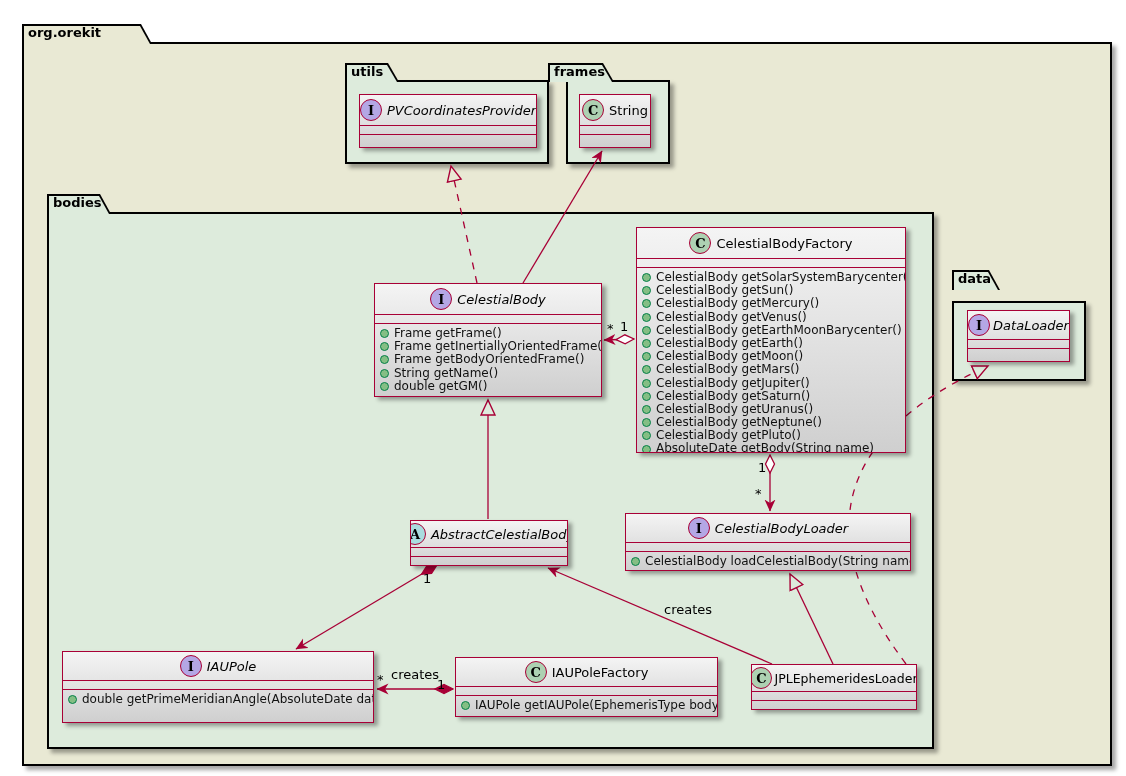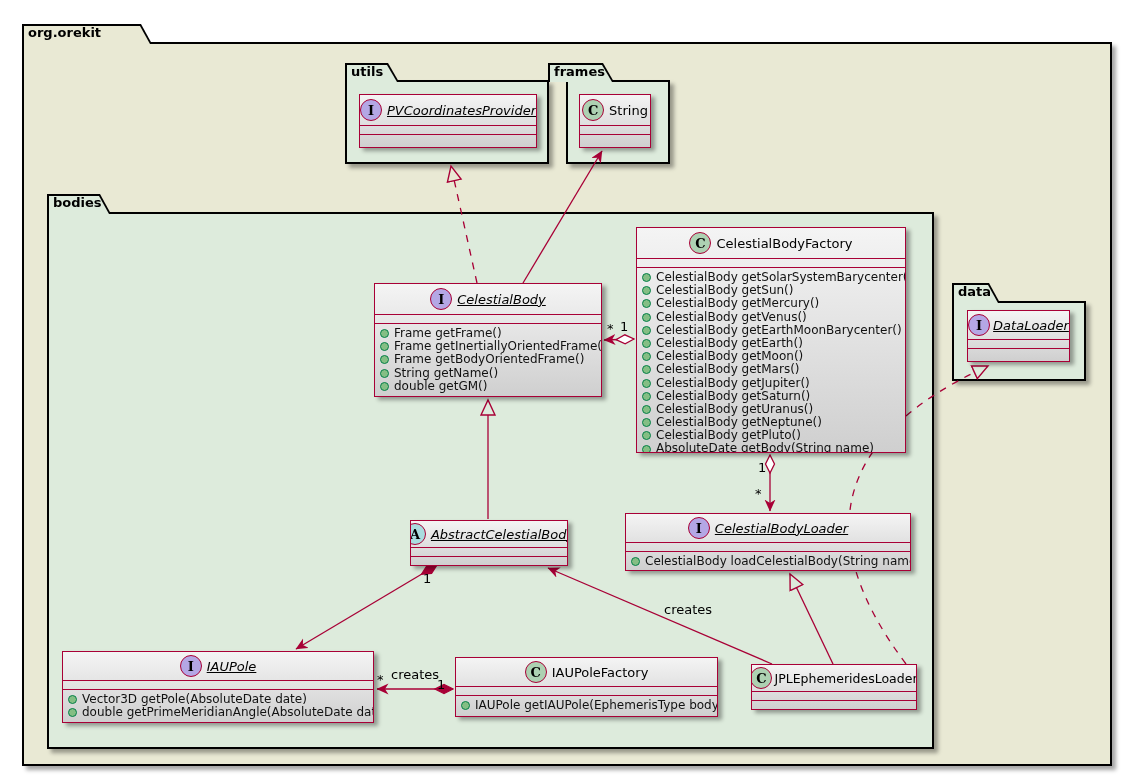--- a/index.html
+++ b/index.html
@@ -20,21 +20,21 @@
 
   
   .lbl{position:absolute;z-index:3;font-size:13px;color:#000;white-space:nowrap;}
 
   
   .uml-class{position:absolute;z-index:4;box-sizing:border-box;border:1.5px solid #A80036;
              background:linear-gradient(to bottom,#F4F4F4 0%,#CFCFCF 100%);
              box-shadow:4px 3px 4px rgba(0,0,0,0.35);display:flex;flex-direction:column;overflow:hidden;}
   .cls-title{flex:0 0 auto;display:flex;align-items:center;justify-content:center;gap:5px;padding:4px 3px;}
   .cls-name{font-size:13px;color:#000;white-space:nowrap;}
-  .italic{font-style:italic;text-decoration:underline;}
+  .italic{font-style:italic;}
   .badge{flex:0 0 auto;width:20px;height:20px;border-radius:50%;border:1px solid #A80036;
          display:flex;align-items:center;justify-content:center;
          font-family:"DejaVu Serif","Liberation Serif",serif;font-weight:bold;font-size:13px;color:#000;}
   .badge-i{background:#B4A7E5;}
   .badge-c{background:#ADD1B2;}
   .badge-a{background:#A9DCDF;}
   .cls-fields{flex:0 0 8px;border-top:1px solid #A80036;border-bottom:1px solid #A80036;}
   .cls-methods{flex:1 1 auto;padding:3px 6px 3px 5px;}
   .method{display:flex;align-items:center;line-height:13.2px;height:13.2px;}
   .method .m-text{font-size:12px;color:#111;white-space:nowrap;}
@@ -67,21 +67,21 @@
   </div>
 
   <div class="pkg-body bg-green" style="left:47px;top:212px;width:883px;height:533px;"></div>
   <div class="pkg-tab" style="left:47px;top:194px;width:64px;height:20px;">
     <div class="t-bg"></div>
     <div class="t-fg bg-green"></div>
     <div class="t-label">bodies</div>
   </div>
 
   <div class="pkg-body bg-green" style="left:952px;top:301px;width:130px;height:76px;"></div>
-  <div class="pkg-tab" style="left:952px;top:283px;width:48px;height:20px;">
+  <div class="pkg-tab" style="left:952px;top:270px;width:48px;height:20px;">
     <div class="t-bg"></div>
     <div class="t-fg bg-green"></div>
     <div class="t-label">data</div>
   </div>
 
   <svg id="wires" width="1126" height="776">
     <defs>
       <marker id="mArrow" markerWidth="14" markerHeight="12" refX="11.5" refY="5.5" orient="auto" markerUnits="userSpaceOnUse">
         <path d="M0,0 L12,5.5 L0,11 L3.5,5.5 z" fill="#A80036"></path>
       </marker>
@@ -271,24 +271,20 @@
 
   <div class="uml-class" style="left:62px;top:651px;width:312px;height:72px;">
     <div class="cls-title" style="padding:3px;">
       <span class="badge badge-i">I</span>
       <span class="cls-name italic">IAUPole</span>
     </div>
     <div class="cls-fields"></div>
     <div class="cls-methods">
       <div class="method">
           <span class="bullet"></span>
-          <span class="m-text">Vector3D getPole(AbsoluteDate date)</span>
-        </div>
-      <div class="method">
-          <span class="bullet"></span>
           <span class="m-text">double getPrimeMeridianAngle(AbsoluteDate date)</span>
         </div>
     </div>
   </div>
 
   <div class="uml-class" style="left:455px;top:657px;width:263px;height:60px;">
     <div class="cls-title" style="padding:3px;">
       <span class="badge badge-c">C</span>
       <span class="cls-name">IAUPoleFactory</span>
     </div>

